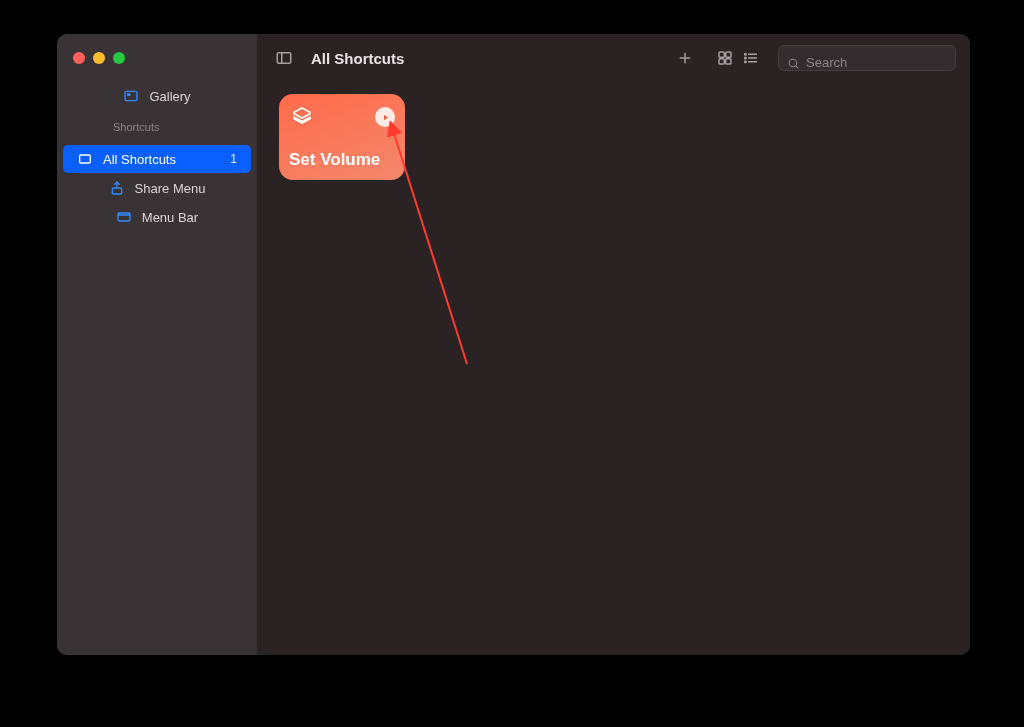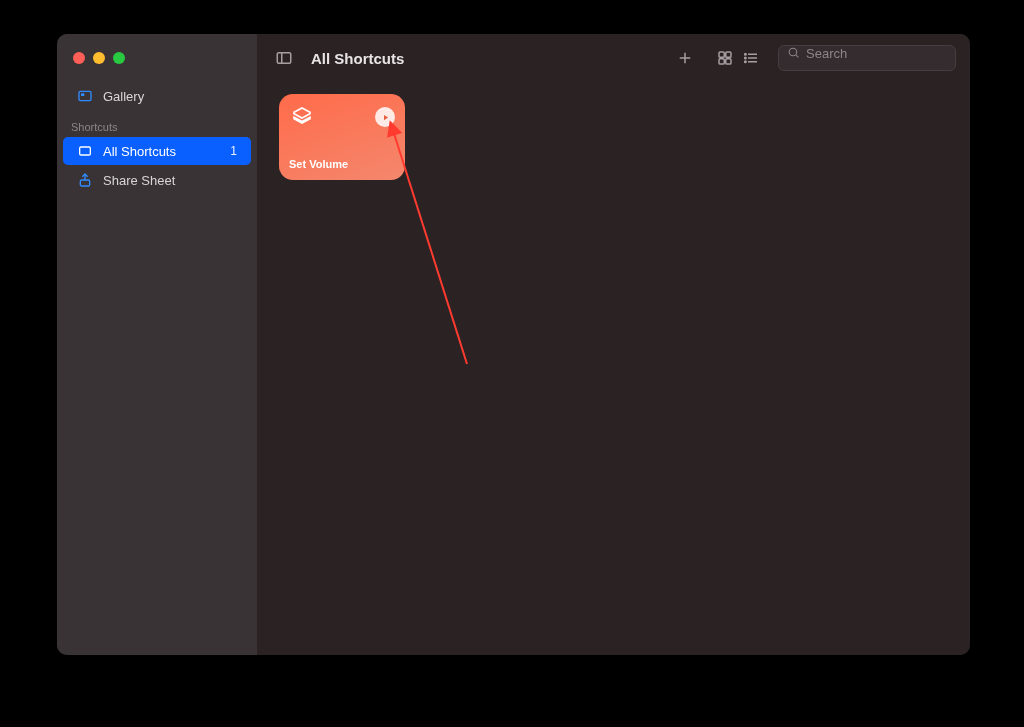--- a/index.html
+++ b/index.html
@@ -44,35 +44,37 @@
       display: flex;
       align-items: center;
       gap: 10px;
       height: 28px;
       padding: 0 14px;
       margin: 0 6px 1px 6px;
       border-radius: 5px;
       color: #d9d5d6;
       font-size: 13px;
       cursor: default;
+      justify-content: center;
     }
     .side-item.selected {
       background: #0a60ff;
       color: #fff;
     }
     .side-item .count {
       margin-left: auto;
       font-size: 12px;
       opacity: 0.9;
     }
     .side-section {
-      padding: 10px 14px 4px 14px;
+      padding: 10px 14px 12px 14px;
       color: #8c8588;
       font-size: 11px;
       font-weight: 500;
+      margin-left: 42px;
     }
     .side-icon {
       display: inline-flex;
       width: 16px;
       height: 16px;
       align-items: center;
       justify-content: center;
       color: #2f8cff;
     }
     .side-item.selected .side-icon { color: #fff; }
@@ -107,21 +109,21 @@
     }
     .tb-spacer { flex: 1; }
     .view-group {
       display: inline-flex;
       border-radius: 6px;
       overflow: hidden;
     }
     .view-group .tb-icon-btn { border-radius: 0; }
     .search-field {
       display: flex;
-      align-items: flex-start;
+      align-items: flex-end;
       width: 178px;
       height: 26px;
       background: #352c2f;
       border-radius: 6px;
       padding: 0 8px;
       gap: 6px;
       border: 1px solid #463d40;
     }
     .search-field input {
       flex: 1;
@@ -163,21 +165,21 @@
       height: 20px;
       border-radius: 50%;
       background: rgba(255,255,255,0.85);
       display:inline-flex;
       align-items:center;
       justify-content:center;
     }
     .tile-play svg { width: 9px; height: 9px; }
     .tile-title {
       margin-top: auto;
-      font-size: 11px;
+      font-size: 17px;
       font-weight: 600;
     }
     .annotation-arrow {
       position: absolute;
       pointer-events: none;
       left: 57px;
       top: 34px;
       width: 913px;
       height: 621px;
     }
@@ -217,24 +219,33 @@
     </div>
 
     <div class="side-item">
       <span class="side-icon">
         <svg viewBox="0 0 24 24" fill="none" stroke="currentColor" stroke-width="2">
             <path d="M12 3v10"></path>
             <path d="M8 7l4-4 4 4"></path>
             <rect x="5" y="12" width="14" height="9" rx="2"></rect>
           </svg>
       </span>
-      <span>Share Sheet</span>
-    </div>
-
-
+      <span>Share Menu</span>
+    </div>
+
+
+    <div class="side-item">
+      <span class="side-icon">
+        <svg viewBox="0 0 24 24" fill="none" stroke="currentColor" stroke-width="2">
+            <rect x="3" y="6" width="18" height="12" rx="2"></rect>
+            <line x1="3" y1="9" x2="21" y2="9"></line>
+          </svg>
+      </span>
+      <span>Menu Bar</span>
+    </div>
 
   </aside>
 
   <main class="main">
     <div class="toolbar">
       <div class="tb-icon-btn">
         <svg viewBox="0 0 24 24" fill="none" stroke="currentColor" stroke-width="2">
             <rect x="3" y="5" width="18" height="14" rx="2"></rect>
             <line x1="9" y1="5" x2="9" y2="19"></line>
           </svg>

